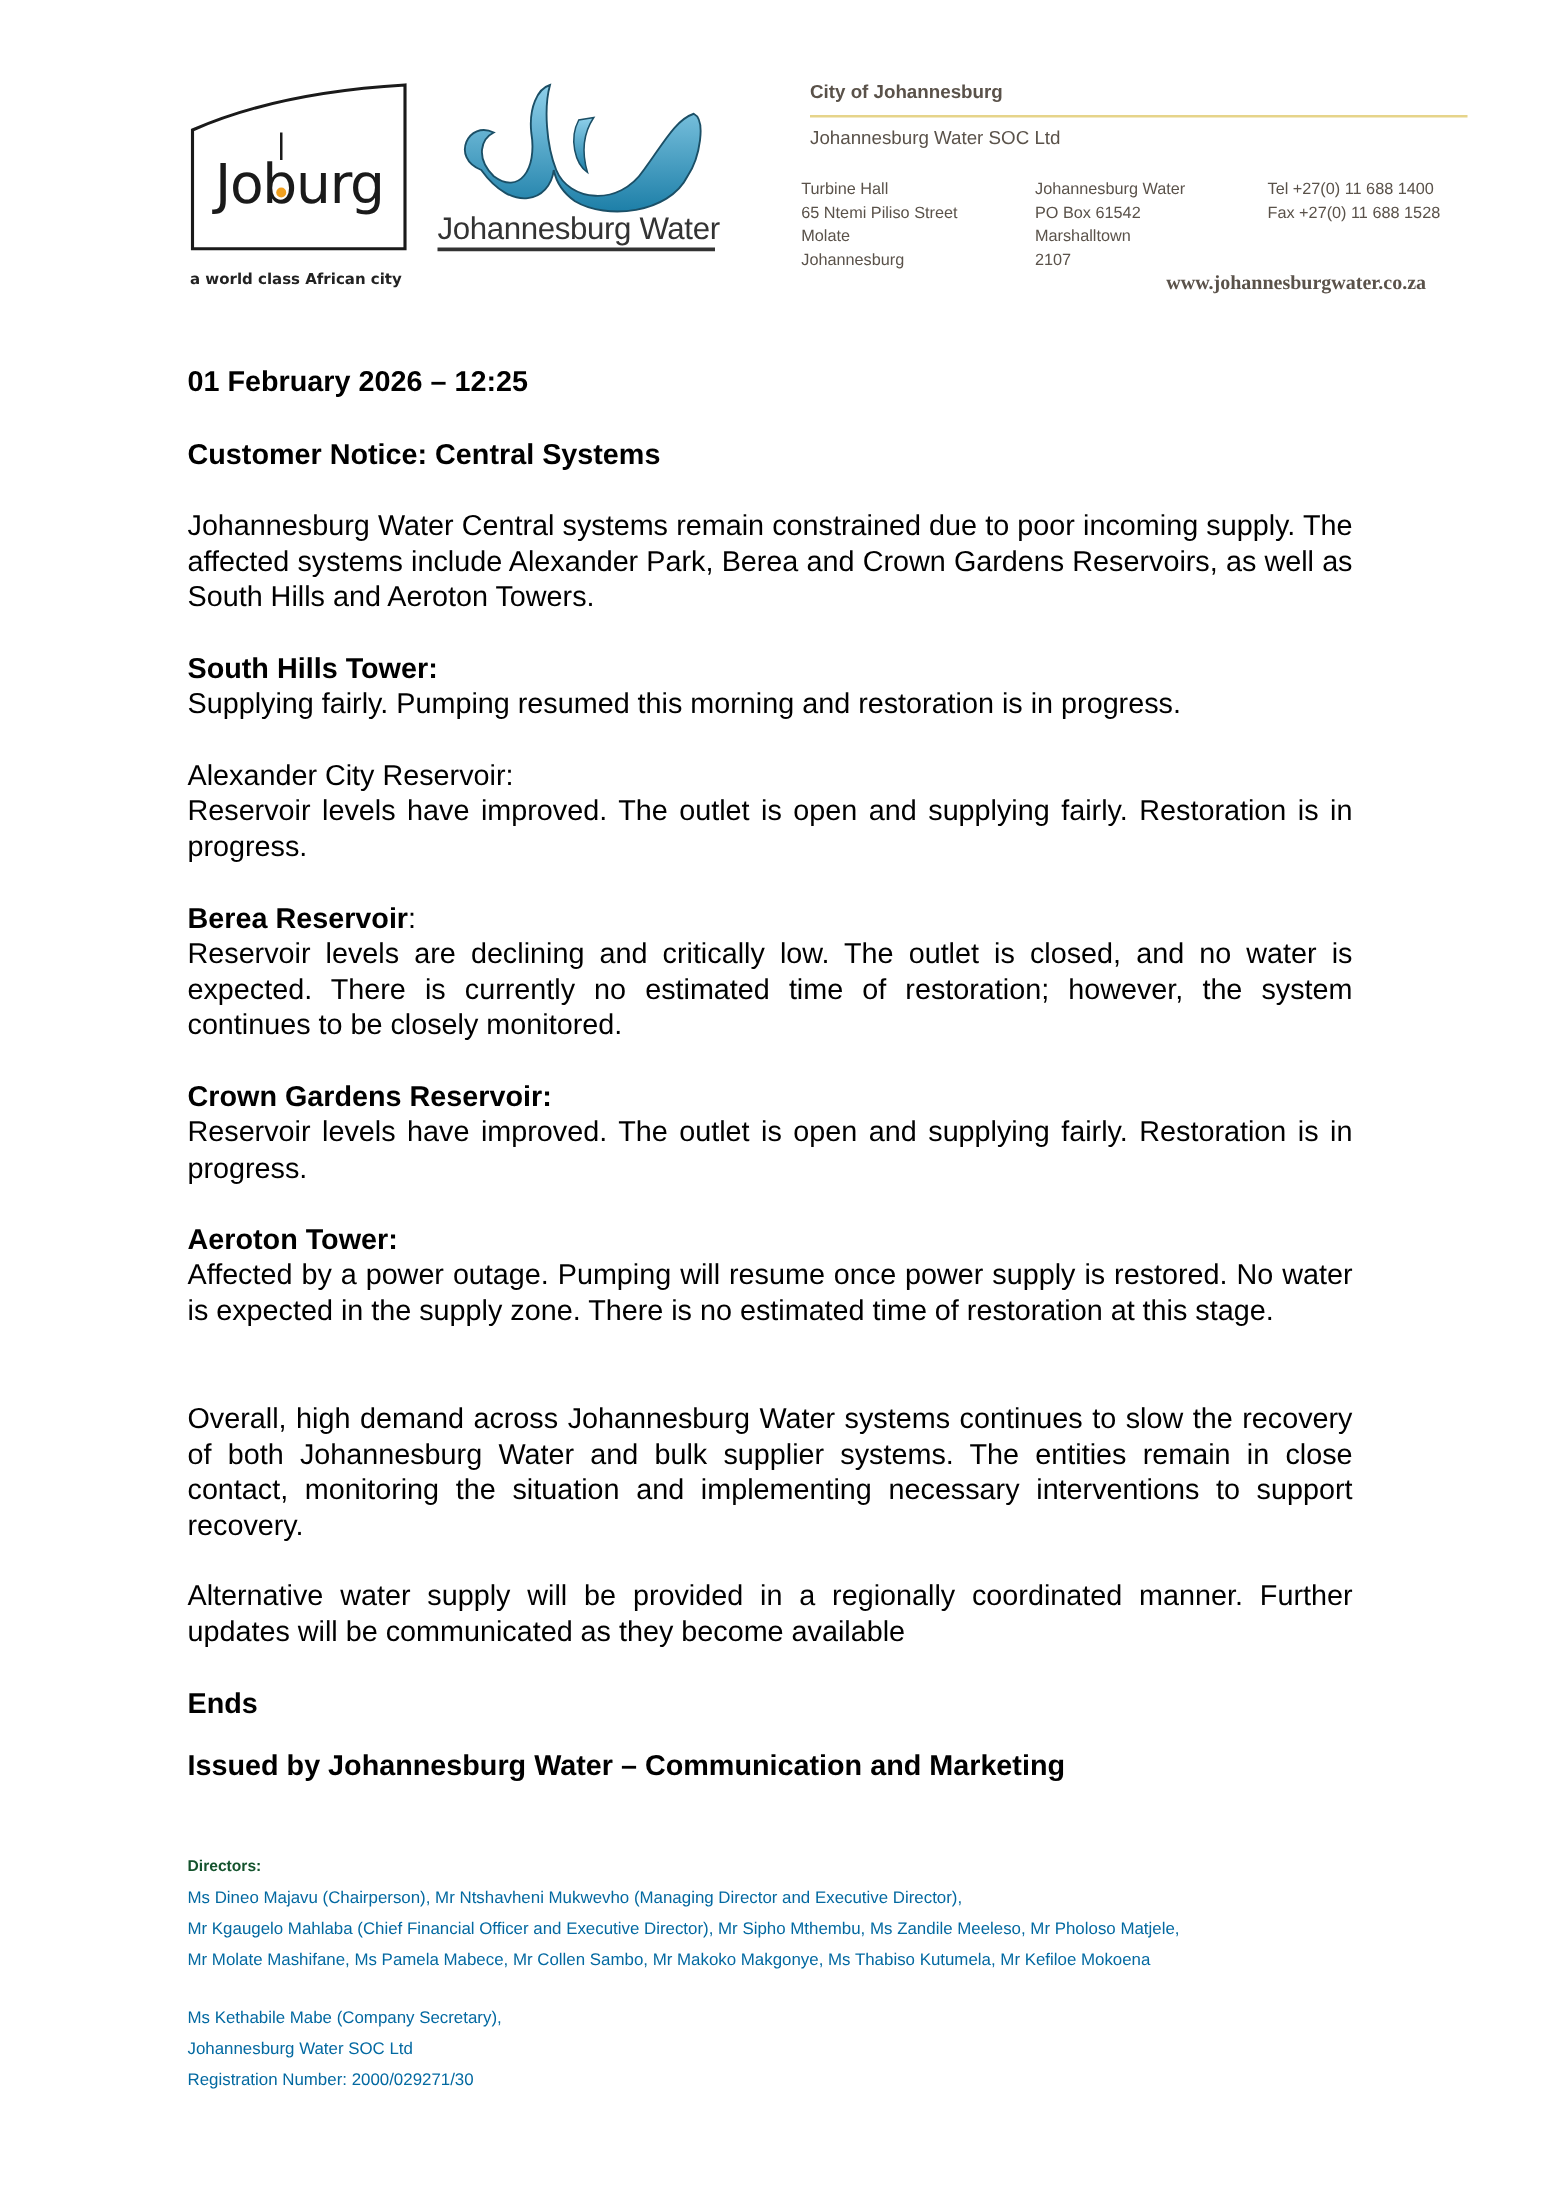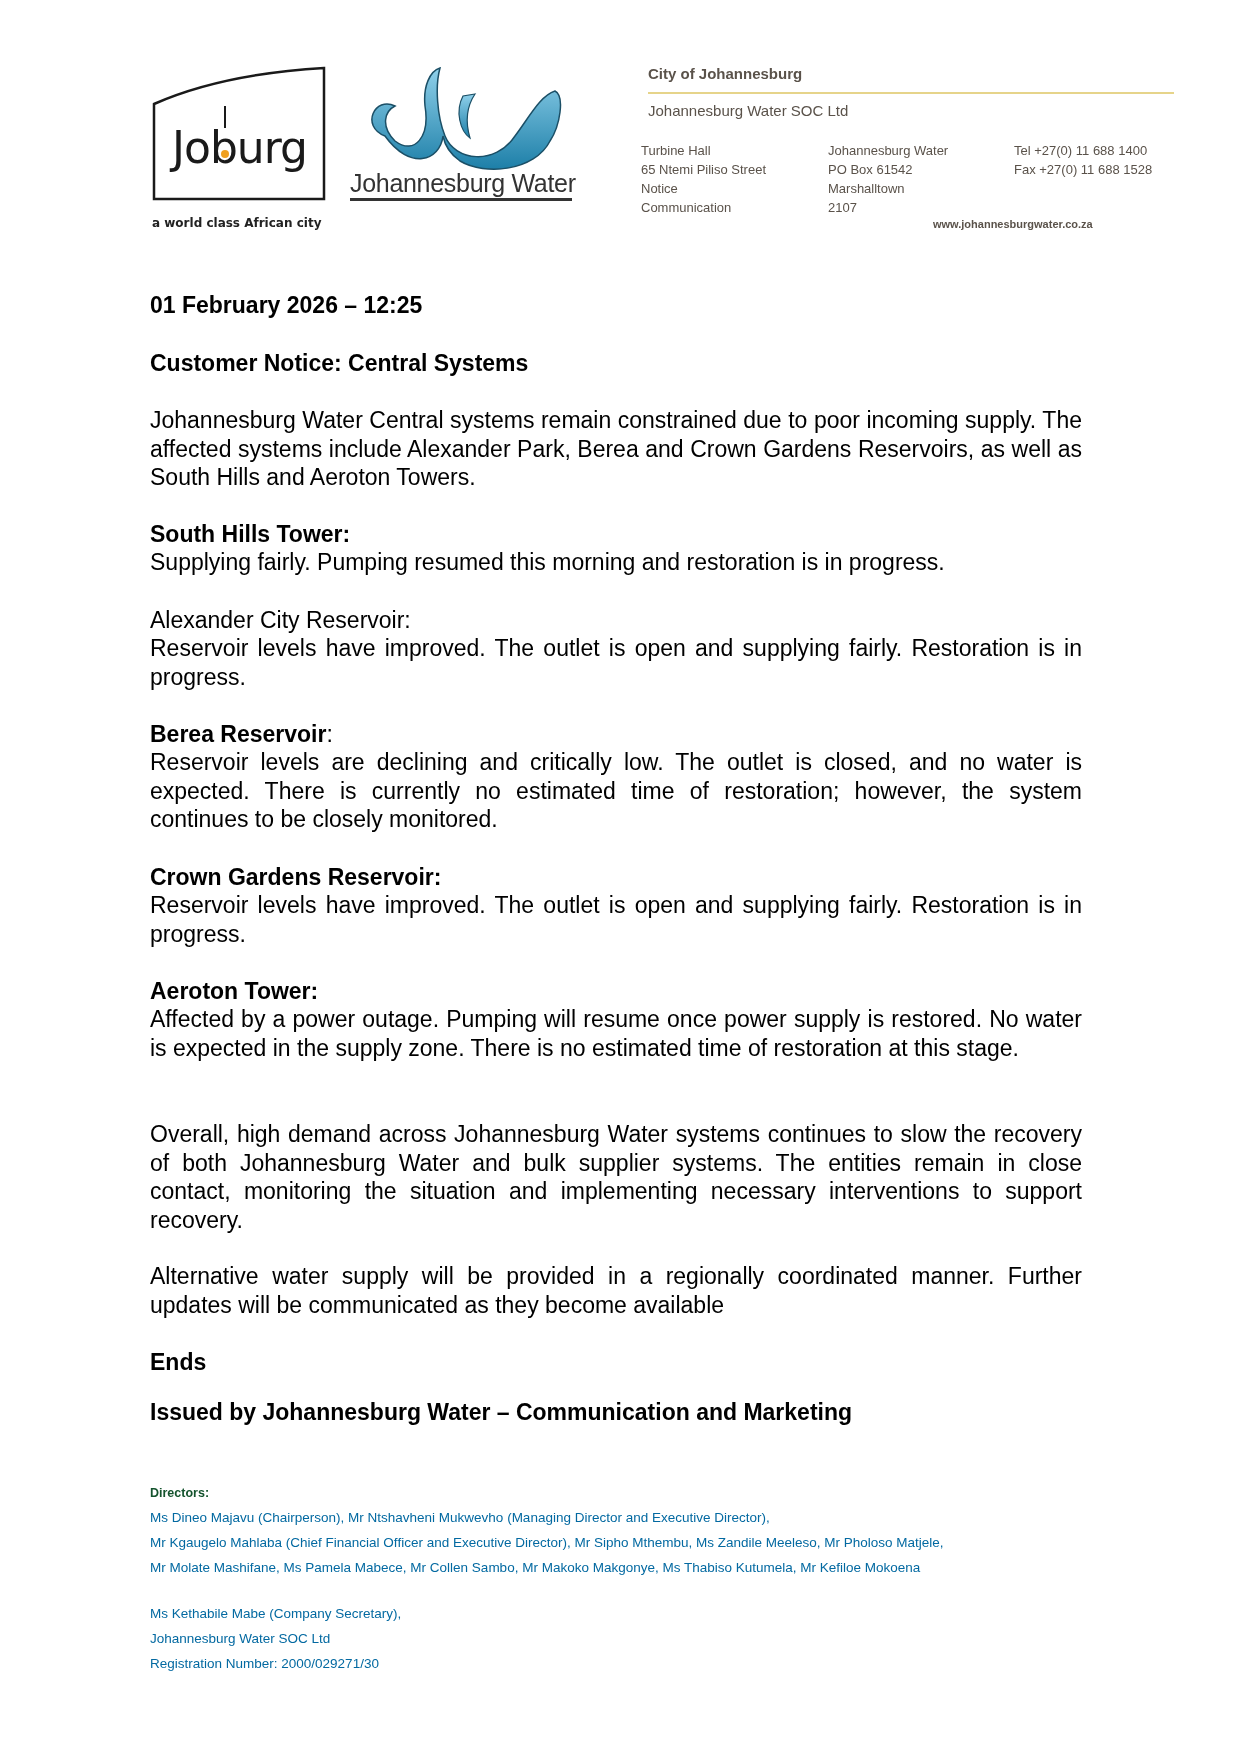--- a/index.html
+++ b/index.html
@@ -18,21 +18,21 @@
 
     
     .city-title { position: absolute; left: 648px; top: 65px; font-size: 15px; font-weight: bold; color: #5a524a; }
     .gold-rule { position: absolute; left: 648px; top: 92px; width: 526px; height: 2px; background: #e6d48a; }
     .company-name { position: absolute; left: 648px; top: 102px; font-size: 15px; color: #5a524a; }
     .addr-col { position: absolute; top: 141px; font-size: 13px; line-height: 19px; color: #5a524a; white-space: nowrap; }
     .addr-col div { height: 19px; }
     .col1 { left: 641px; }
     .col2 { left: 828px; }
     .col3 { left: 1014px; }
-    .website { position: absolute; left: 933px; top: 218px; font-size: 11px; font-weight: bold; color: #5a524a; }
+    .website { position: absolute; left: 933px; top: 218px; font-size: 16px; font-weight: bold; color: #5a524a; font-family: Liberation Serif, serif; }
 
     
     .body-text { position: absolute; left: 150px; width: 932px; font-size: 23px; line-height: 28.7px; color: #000; }
     .justify { text-align: justify; }
     .bold { font-weight: bold; }
     .date-line { top: 291px; }
     .notice-title { top: 349px; }
 
     
     .footer { position: absolute; left: 150px; font-size: 13.5px; color: #0369a1; }
@@ -67,22 +67,22 @@
   <div class="jw-underline"></div>
 </div>
 
 <div class="city-title">City of Johannesburg</div>
 <div class="gold-rule"></div>
 <div class="company-name">Johannesburg Water SOC Ltd</div>
 
 <div class="addr-col col1">
   <div>Turbine Hall</div>
   <div>65 Ntemi Piliso Street</div>
-  <div>Notice</div>
-  <div>Communication</div>
+  <div>Molate</div>
+  <div>Johannesburg</div>
 </div>
 <div class="addr-col col2">
   <div>Johannesburg Water</div>
   <div>PO Box 61542</div>
   <div>Marshalltown</div>
   <div>2107</div>
 </div>
 <div class="addr-col col3">
   <div>Tel +27(0) 11 688 1400</div>
   <div>Fax +27(0) 11 688 1528</div>

